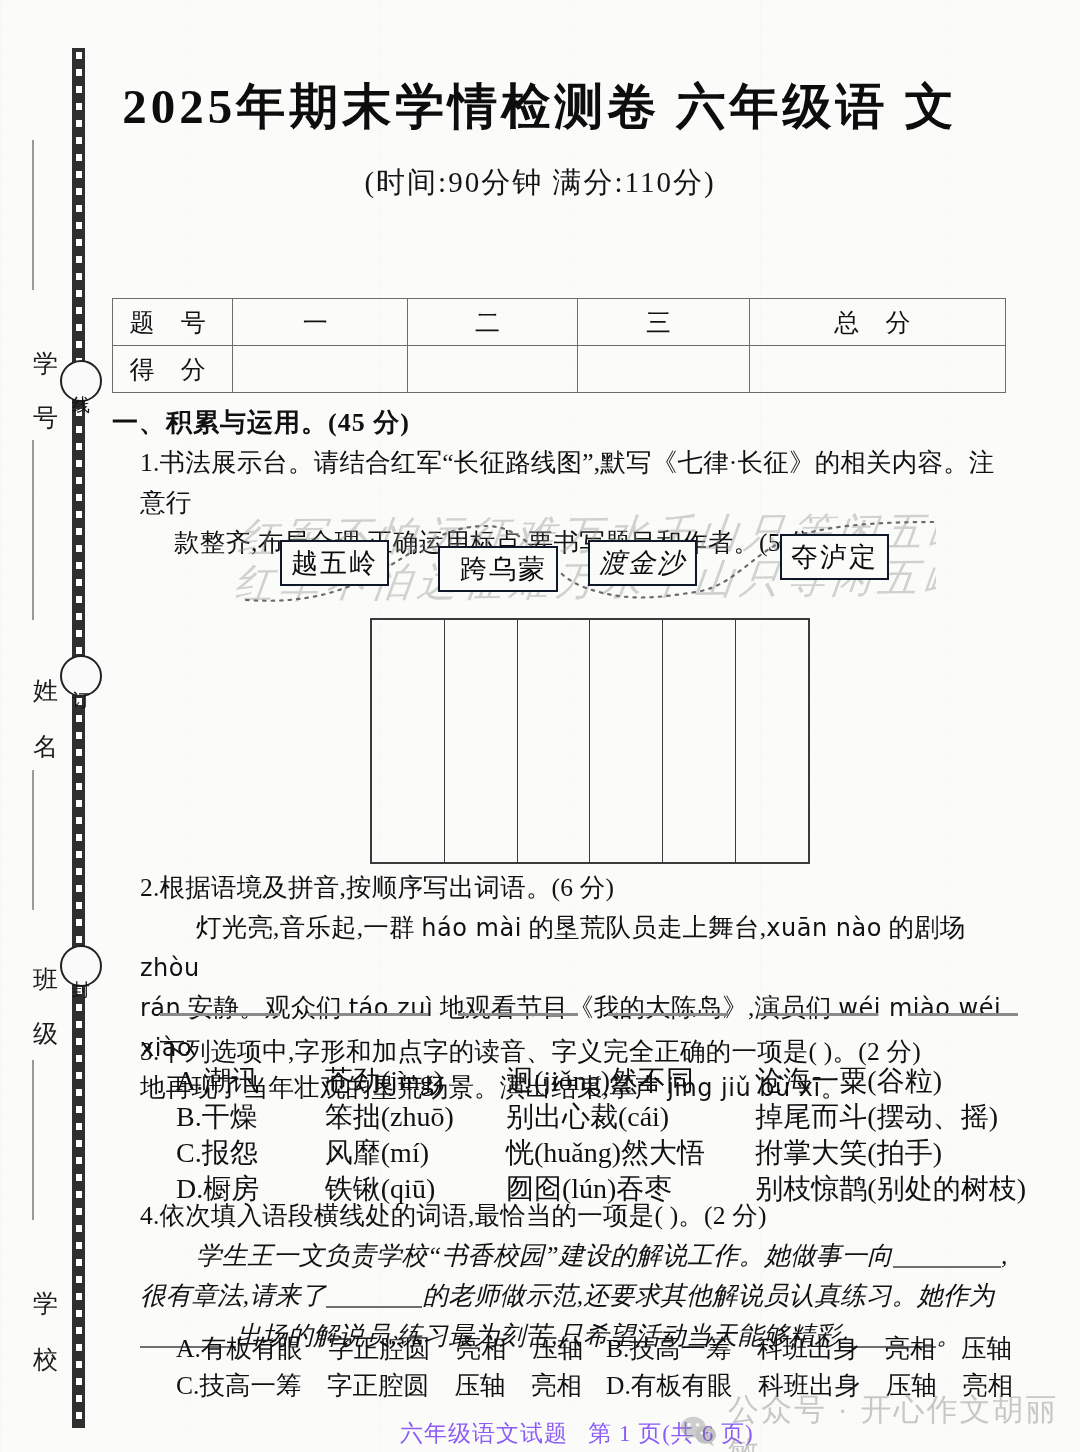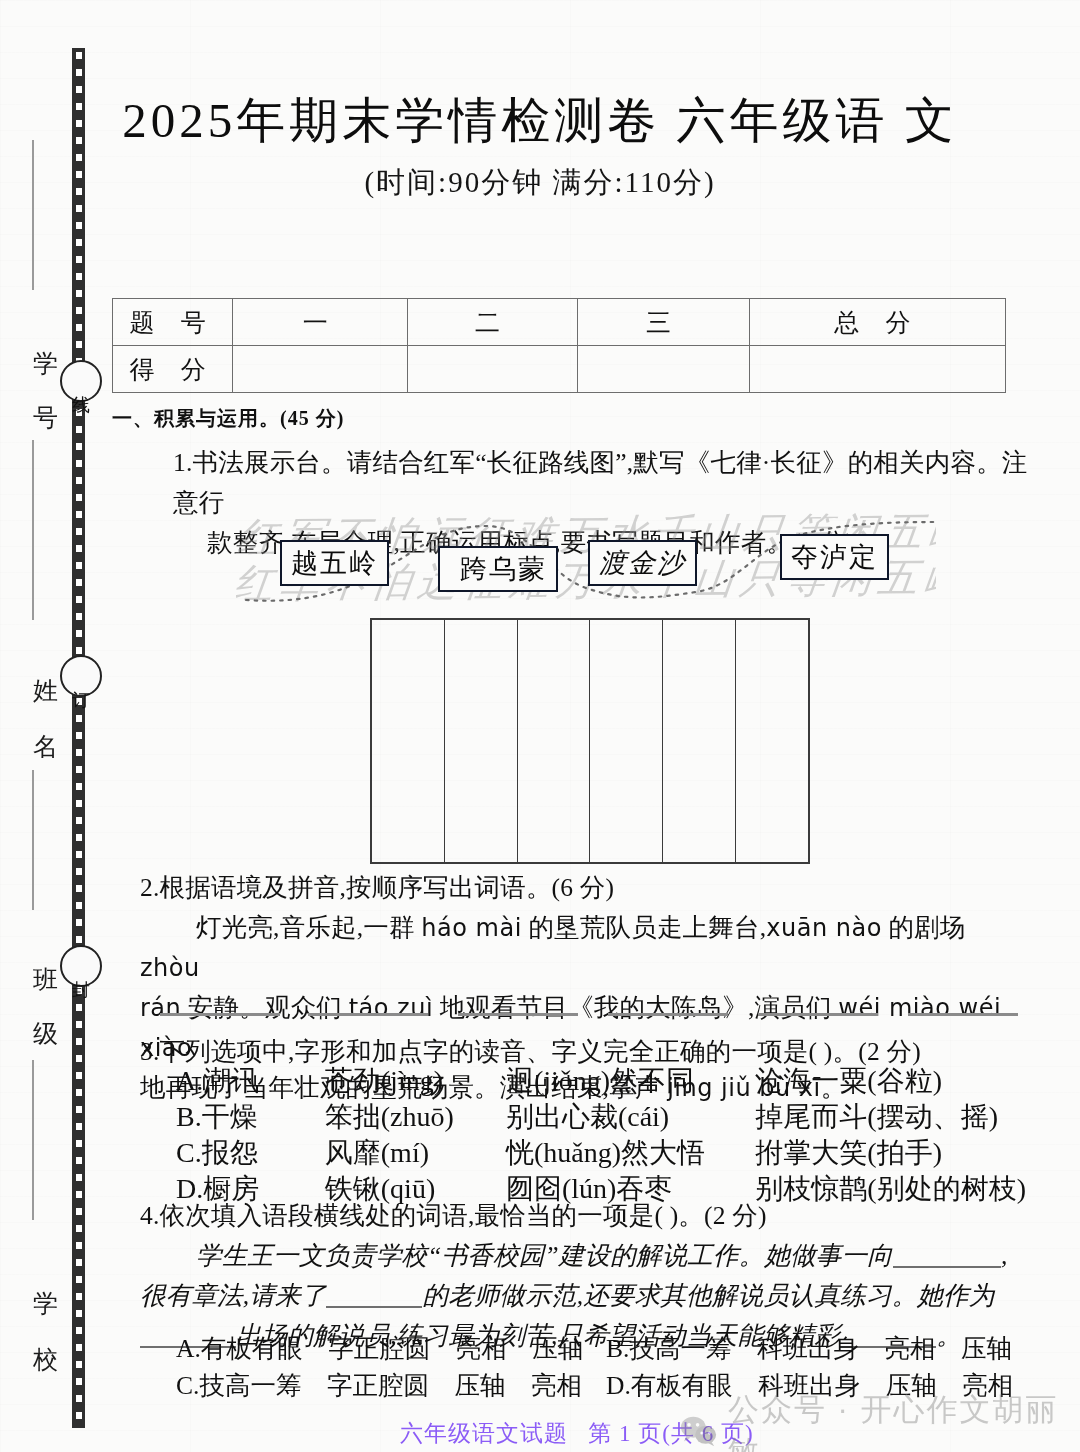--- a/index.html
+++ b/index.html
@@ -52,22 +52,22 @@
     writing-mode:vertical-rl;
     text-orientation:upright;
     font-size:25px;letter-spacing:14px;color:#1b1b1b;
     font-family:"Liberation Serif","DejaVu Serif",serif;
     text-align:center;
   }
   .vrule{position:absolute;left:32px;width:2px;background:#9a9a9a;}
 
   
   .doc-title{
-    position:absolute;left:0;right:0;top:88px;text-align:center;
-    font-size:49px;font-weight:400;letter-spacing:4px;
+    position:absolute;left:0;right:0;top:74px;text-align:center;
+    font-size:49px;font-weight:700;letter-spacing:4px;
     color:#0d0d0d;
     font-family:"Liberation Serif","DejaVu Serif",serif;
   }
   .doc-subtitle{
     position:absolute;left:0;right:0;top:163px;text-align:center;
     font-size:29px;letter-spacing:2px;color:#151515;
   }
 
   
   .score-table{
@@ -86,28 +86,28 @@
   .score-table td.label{width:120px;}
   .score-table td.c1{width:175px;}
   .score-table td.c2{width:170px;}
   .score-table td.c3{width:172px;}
   .score-table td.total{width:257px;}
   .score-table tr.blank td{letter-spacing:0;}
 
   
   .sec-heading{
     position:absolute;left:112px;top:405px;
-    font-size:20px;font-weight:700;letter-spacing:1px;color:#101010;
+    font-size:26px;font-weight:700;letter-spacing:1px;color:#101010;
   }
   .q{
     position:absolute;
     font-size:25.5px;line-height:40px;color:#111;
     letter-spacing:0.2px;
   }
-  .q1{left:140px;top:443px;width:880px;text-indent:0;margin-left:33px;}
+  .q1{left:140px;top:443px;width:880px;text-indent:0;}
   .q1 .l2{display:block;margin-left:34px;}
 
   
   .route-map{
     position:absolute;left:236px;top:512px;width:700px;height:96px;
     overflow:hidden;
   }
   .calli{
     position:absolute;inset:0;
     opacity:0.38;

